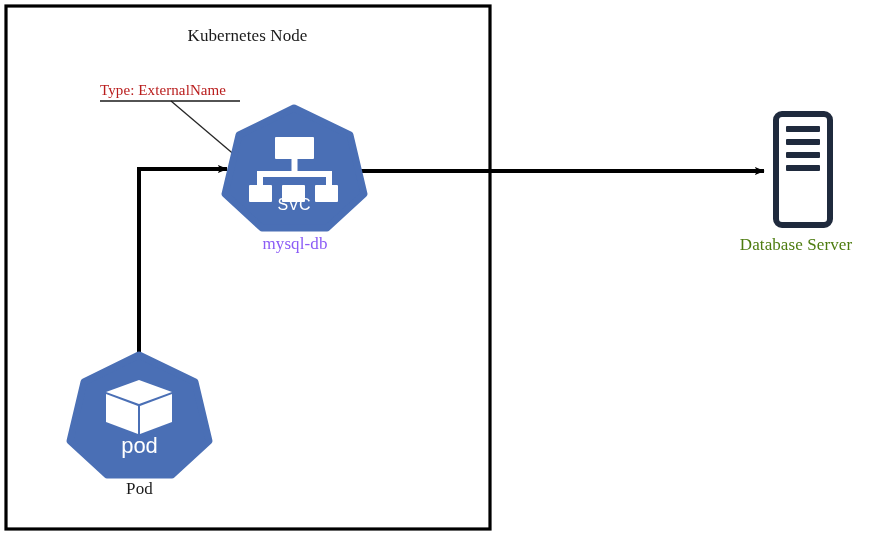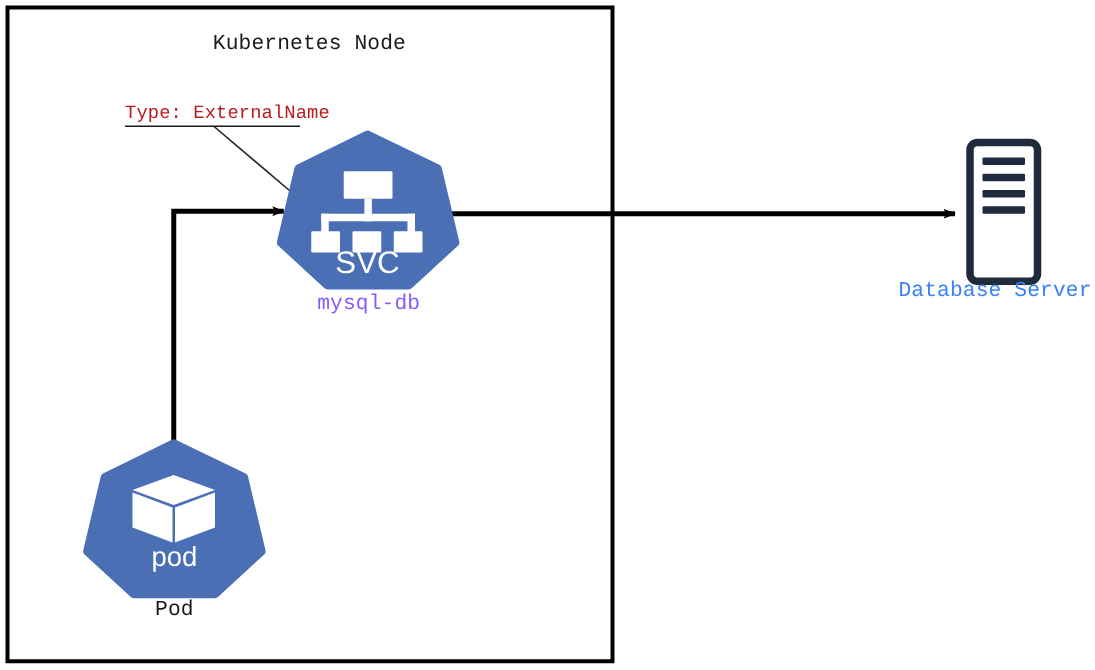--- a/index.html
+++ b/index.html
@@ -21,21 +21,21 @@
   #diagram-svg {
     position: absolute;
     left: 0;
     top: 0;
     width: 876px;
     height: 536px;
   }
   .diagram-label {
     position: absolute;
     white-space: nowrap;
-    font-family: Liberation Mono, monospace;
+    font-family: Liberation Serif, serif;
     color: #121212;
     letter-spacing: 0.1px;
   }
   #node-title {
     left: 0;
     top: 26px;
     width: 495px;
     text-align: center;
     font-size: 17px;
     color: #1a1a1a;
@@ -51,44 +51,44 @@
   #pod-caption {
     left: 79px;
     top: 479px;
     width: 121px;
     text-align: center;
     font-size: 17px;
     color: #1a1a1a;
   }
   #server-caption {
     left: 716px;
-    top: 224px;
+    top: 235px;
     width: 160px;
     text-align: center;
     font-size: 17px;
-    color: #3b82f6;
+    color: #4d7c0f;
   }
   #annotation-label {
     left: 100px;
     top: 82px;
     font-size: 15px;
     color: #b91c1c;
   }
   .icon-text {
     position: absolute;
     white-space: nowrap;
     color: #ffffff;
     font-family: "Liberation Sans", sans-serif;
     text-align: center;
   }
   #svc-icon-text {
     left: 234px;
     top: 196px;
     width: 120px;
-    font-size: 25px;
+    font-size: 16px;
   }
   #pod-icon-text {
     left: 79px;
     top: 433px;
     width: 121px;
     font-size: 22px;
   }
 </style>
 </head>
 <body>

